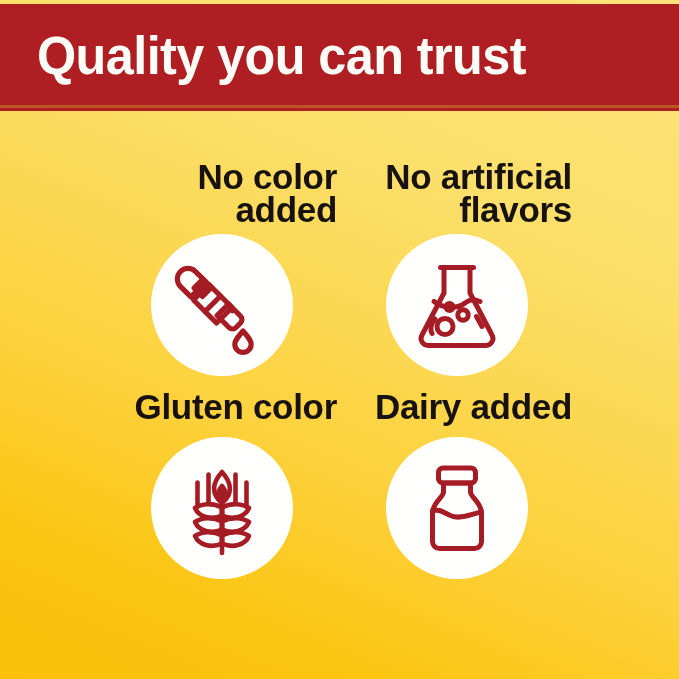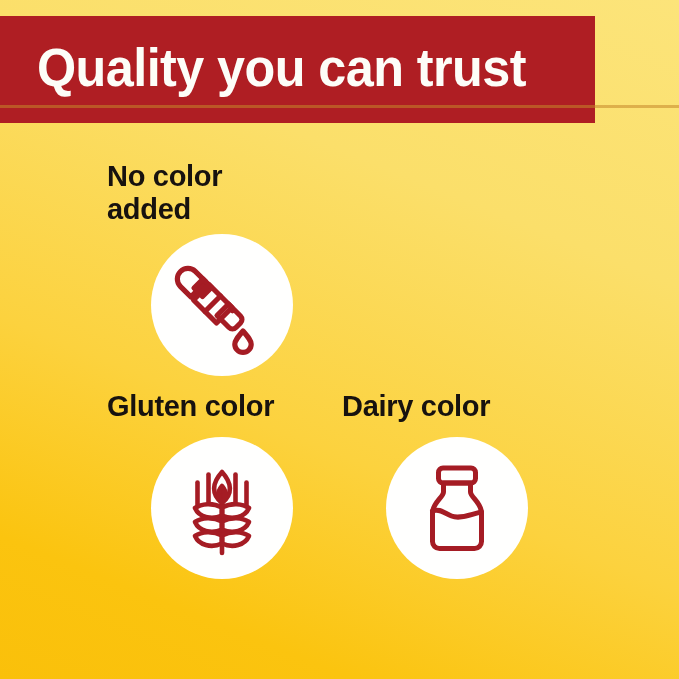--- a/index.html
+++ b/index.html
@@ -18,22 +18,22 @@
   
   #bg-gradient {
     position: absolute;
     inset: 0;
     background: linear-gradient(202deg, #FCE47A 0%, #FBDF6A 30%, #FCD23E 62%, #FBC40F 85%, #FAC00A 100%);
   }
   
   #header-band {
     position: absolute;
     left: 0;
-    top: 16px;
-    width: 595px;
+    top: 4px;
+    width: 679px;
     height: 107px;
     background: #AF1E23;
     overflow: hidden;
   }
   #header-title {
     position: absolute;
     left: 37px;
     top: 19px;
     font-size: 53px;
     line-height: 66px;
@@ -65,22 +65,22 @@
     position: absolute;
     width: 230px;
   }
   .cell-r0 { top: 53px; }
   .cell-r1 { top: 283px; }
   .cell-c0 { left: 107px; }
   .cell-c1 { left: 342px; }
 
   .cell-label {
     width: 230px;
-    text-align: left;
-    font-size: 29px;
+    text-align: right;
+    font-size: 35px;
     line-height: 33px;
     font-weight: bold;
     color: #17120F;
     letter-spacing: -0.3px;
     white-space: pre-line;
   }
   .cell-circle-wrap {
     width: 230px;
     display: flex;
     justify-content: center;
@@ -132,20 +132,45 @@
 
               <circle cx="62.5" cy="58.0" r="2.4" fill="#A51C24" stroke="none"></circle>
 
               <path d="M73.0 78.0 c5.5 6.4 8.2 9.6 8.2 13.2 a8.2 8.2 0 1 1 -16.4 0 c0 -3.6 2.7 -6.8 8.2 -13.2 z"></path>
             </g>
           </svg>
         </div>
       </div>
     </div>
 
+    <div class="cell cell-r0 cell-c1 r0">
+      <div class="cell-label">No artificial
+flavors</div>
+      <div class="cell-circle-wrap">
+        <div class="cell-circle">
+          <svg class="icon-svg" width="104" height="104" viewBox="0 0 104 104">
+            <g fill="none" stroke="#A51C24" stroke-width="5" stroke-linecap="round" stroke-linejoin="round">
+
+              <path d="M39.0 14.5 L39.0 40.0 L17.0 82.0 a7 7 0 0 0 6.2 10.4 l57.6 0 a7 7 0 0 0 6.2 -10.4 L65.0 40.0 L65.0 14.5 Z"></path>
+
+              <path d="M35.5 14.5 L68.5 14.5"></path>
+
+              <path d="M29.0 48.5 C38 55.5 52 56.5 60 50.0 C66 45.5 70 46.5 75.0 48.5"></path>
+
+              <circle cx="40.0" cy="73.5" r="8.0"></circle>
+              <circle cx="58.0" cy="62.0" r="5.2"></circle>
+              <circle cx="44.5" cy="54.0" r="3.6"></circle>
+
+              <path d="M30.0 66.0 C25.5 71.5 25.0 76.5 27.0 80.5"></path>
+              <path d="M71.5 63.5 L77.0 73.5"></path>
+            </g>
+          </svg>
+        </div>
+      </div>
+    </div>
 
     <div class="cell cell-r1 cell-c0 r1">
       <div class="cell-label">Gluten color</div>
       <div class="cell-circle-wrap">
         <div class="cell-circle">
           <svg class="icon-svg" width="104" height="104" viewBox="0 0 104 104">
             <g fill="none" stroke="#A51C24" stroke-width="4.6" stroke-linecap="round" stroke-linejoin="round">
 
               <path d="M52 36 L52 97"></path>
 
@@ -167,21 +192,21 @@
 
               <path d="M52 79.5 C42.5 74.5 31.5 75.5 25.0 80.0 C29.0 89.0 41.0 92.5 52 87.5 Z"></path>
               <path d="M52 79.5 C61.5 74.5 72.5 75.5 79.0 80.0 C75.0 89.0 63.0 92.5 52 87.5 Z"></path>
             </g>
           </svg>
         </div>
       </div>
     </div>
 
     <div class="cell cell-r1 cell-c1 r1">
-      <div class="cell-label">Dairy color</div>
+      <div class="cell-label">Dairy added</div>
       <div class="cell-circle-wrap">
         <div class="cell-circle">
           <svg class="icon-svg" width="104" height="104" viewBox="0 0 104 104">
             <g fill="none" stroke="#A51C24" stroke-width="5" stroke-linecap="round" stroke-linejoin="round">
 
               <rect x="33.5" y="12.0" width="37" height="15" rx="4.5"></rect>
 
               <path d="M38.5 27.0
                        L38.5 36.0
                        C38.5 41.0 27.5 47.0 27.5 57.0

